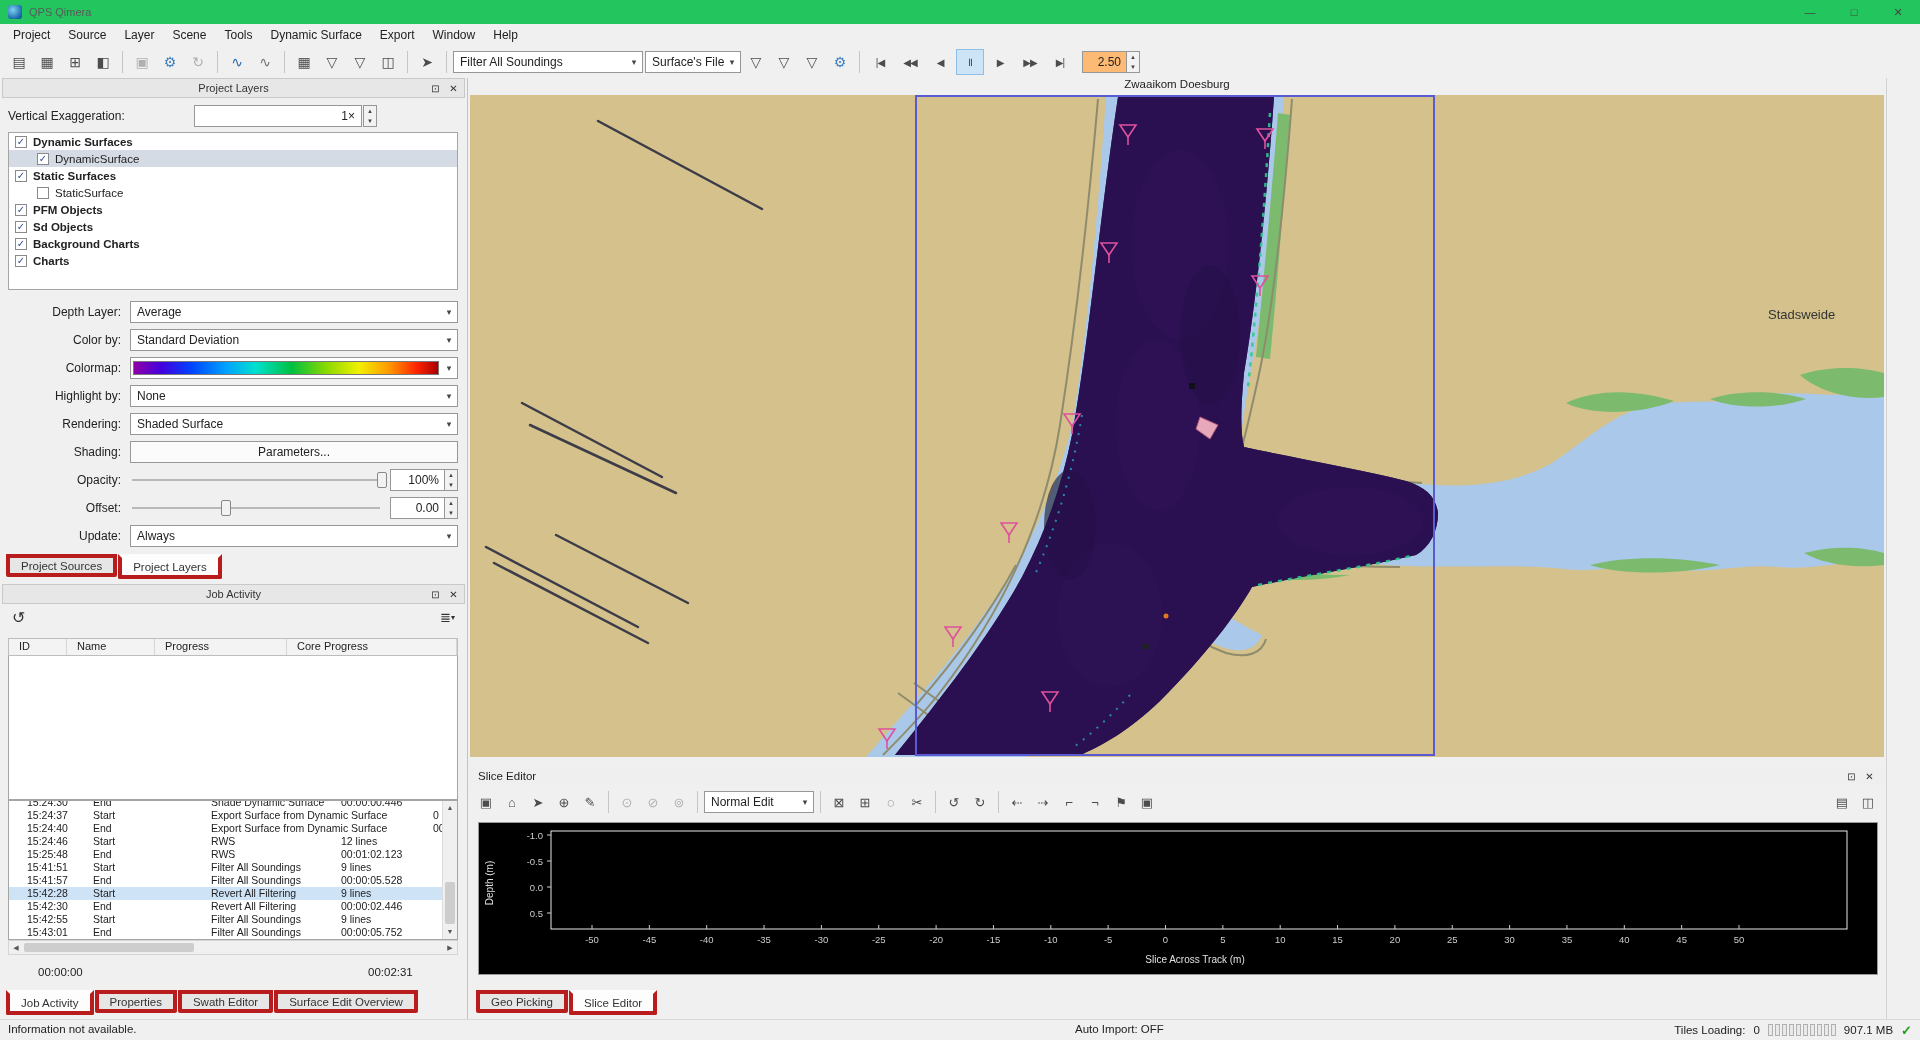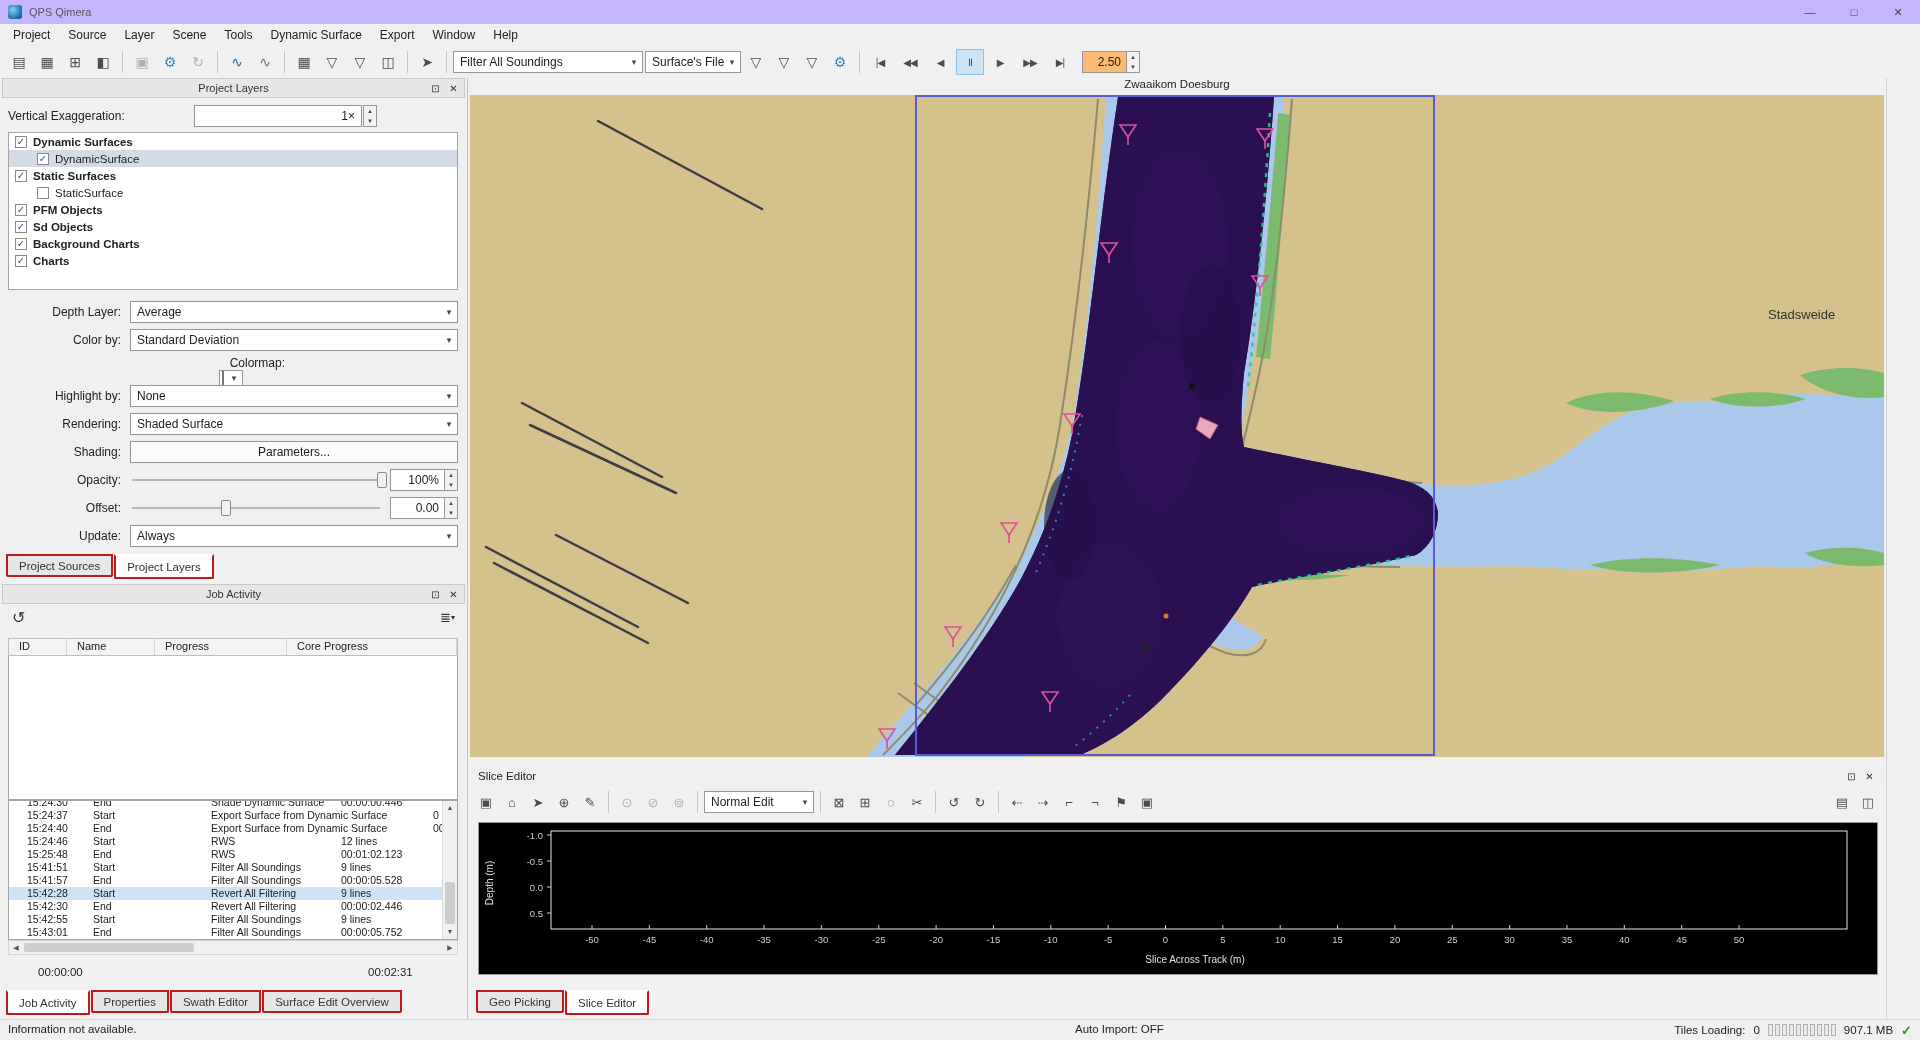--- a/index.html
+++ b/index.html
@@ -1,21 +1,21 @@
 <!DOCTYPE html>
 <html style="--map-land: #d4c18c; --map-water: #a9c8ea; --map-green: #7cbb6e; --map-data: #2a1150; --map-marker: #e0509d; --map-selection: #5a5ad2;"><head>
 <meta charset="utf-8">
 <style>
   * { margin:0; padding:0; box-sizing:border-box; }
   html,body { width:1920px; height:1040px; overflow:hidden; background:#f0f0f0;
     font-family:"Liberation Sans",sans-serif; font-size:12px; color:#222; user-select:none; }
   #app { position:relative; width:1920px; height:1040px; }
 
   
-  #titlebar { position:absolute; top:0; left:0; right:0; height:24px; background:#c4b5fd; display:flex; align-items:center; }
+  #titlebar { position:absolute; top:0; left:0; right:0; height:24px; background:#22c55e; display:flex; align-items:center; }
   .app-icon { width:14px; height:14px; margin:0 7px 0 8px; border-radius:3px;
     background:radial-gradient(circle at 35% 35%, #7fd0ef, #1b6bb0 70%, #0d4a80); }
   #window-title { font-size:11px; color:#5a5a5a; }
   #window-controls { margin-left:auto; display:flex; height:100%; }
   .win-btn { width:44px; display:flex; align-items:center; justify-content:center; font-size:11px; color:#444; }
 
   
   #menubar { position:absolute; top:24px; left:0; right:0; height:22px; display:flex; align-items:center; padding-left:4px; background:#f0f0f0; }
   .menu-item { padding:2px 9px; font-size:12px; color:#222; }
 
@@ -59,21 +59,21 @@
   .qt-button.grow { flex:1; }
   .cmap-bar { flex:1; height:14px; margin:0 2px; border:1px solid #777;
     background:linear-gradient(90deg,#9000a8 0%,#4400dd 9%,#0044ff 19%,#00a0ff 30%,#00e0d0 40%,#00c040 52%,#88d800 63%,#f0f000 74%,#ff9800 84%,#ff2400 93%,#a80000 100%); }
   .slider { position:relative; height:22px; margin-right:8px; }
   .slider.grow { flex:1; }
   .groove { position:absolute; left:2px; right:2px; top:10px; height:2px; background:#b8b8b8; }
   .handle { position:absolute; top:3px; width:10px; height:16px; background:#f2f2f2; border:1px solid #888; border-radius:2px; }
   .spinvalue { display:inline-flex; align-items:center; justify-content:flex-end; width:54px; height:22px; background:#fff; border:1px solid #979797; border-right:none; padding-right:5px; font-size:12px;padding-left:21px; }
 
   .tabstrip { position:absolute; display:flex; gap:1px; align-items:flex-start; }
-  .tab { height:23px; padding:0 11px; background:#e6e6e6; border:2px solid #b91c1c; display:flex; align-items:center; font-size:11.5px; color:#333; border-radius:0 0 2px 2px; white-space:nowrap; }
+  .tab { height:23px; padding:0 11px; background:#e6e6e6; border:4px solid #b91c1c; display:flex; align-items:center; font-size:11.5px; color:#333; border-radius:0 0 2px 2px; white-space:nowrap; }
   .tab.active { background:#fdfdfd; height:25px; border-top-color:#fdfdfd; }
 
   #left-mid-tabs { left:6px; top:476px; }
   #ja-header { top:506px; }
   #ja-toolbar { position:absolute; left:4px; right:4px; top:528px; height:30px; }
   #ja-refresh { position:absolute; left:8px; top:2px; font-size:16px; color:#333; }
   #ja-menu { position:absolute; right:8px; top:4px; font-size:13px; color:#333; }
   #ja-menu .dn { font-size:8px; vertical-align:2px; }
 
   #ja-table-header { position:absolute; left:8px; top:560px; width:450px; height:18px; display:grid; grid-template-columns:58px 88px 132px 1fr; background:#f3f3f3; border:1px solid #bdbdbd; }
@@ -276,21 +276,21 @@
             <span class="combo-arrow">▾</span>
           </div>
         </div>
         <div class="field-row" style="top: 250px;">
           <span class="field-label">Color by:</span>
           <div class="combo grow">
             <span class="combo-val">Standard Deviation</span>
             <span class="combo-arrow">▾</span>
           </div>
         </div>
-        <div class="field-row" style="top: 278px; flex-direction: column;">
+        <div class="field-row" style="top: 278px;">
           <span class="field-label">Colormap:</span>
           <div class="combo grow">
             <span class="cmap-bar"></span>
             <span class="combo-arrow">▾</span>
           </div>
         </div>
         <div class="field-row" style="top: 306px;">
           <span class="field-label">Highlight by:</span>
           <div class="combo grow">
             <span class="combo-val">None</span>

